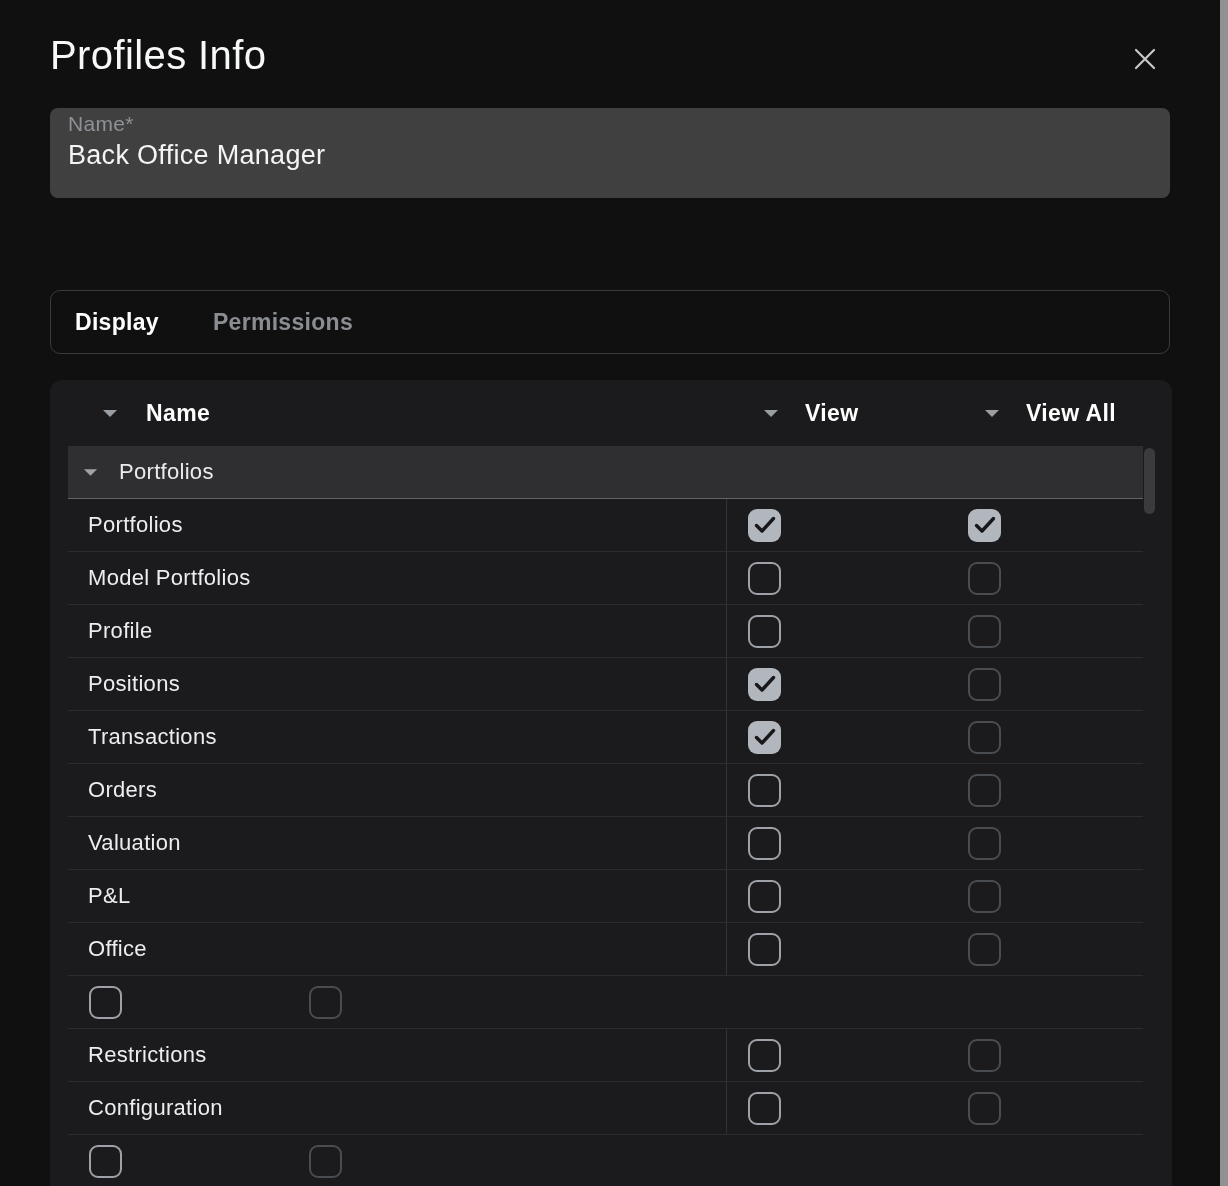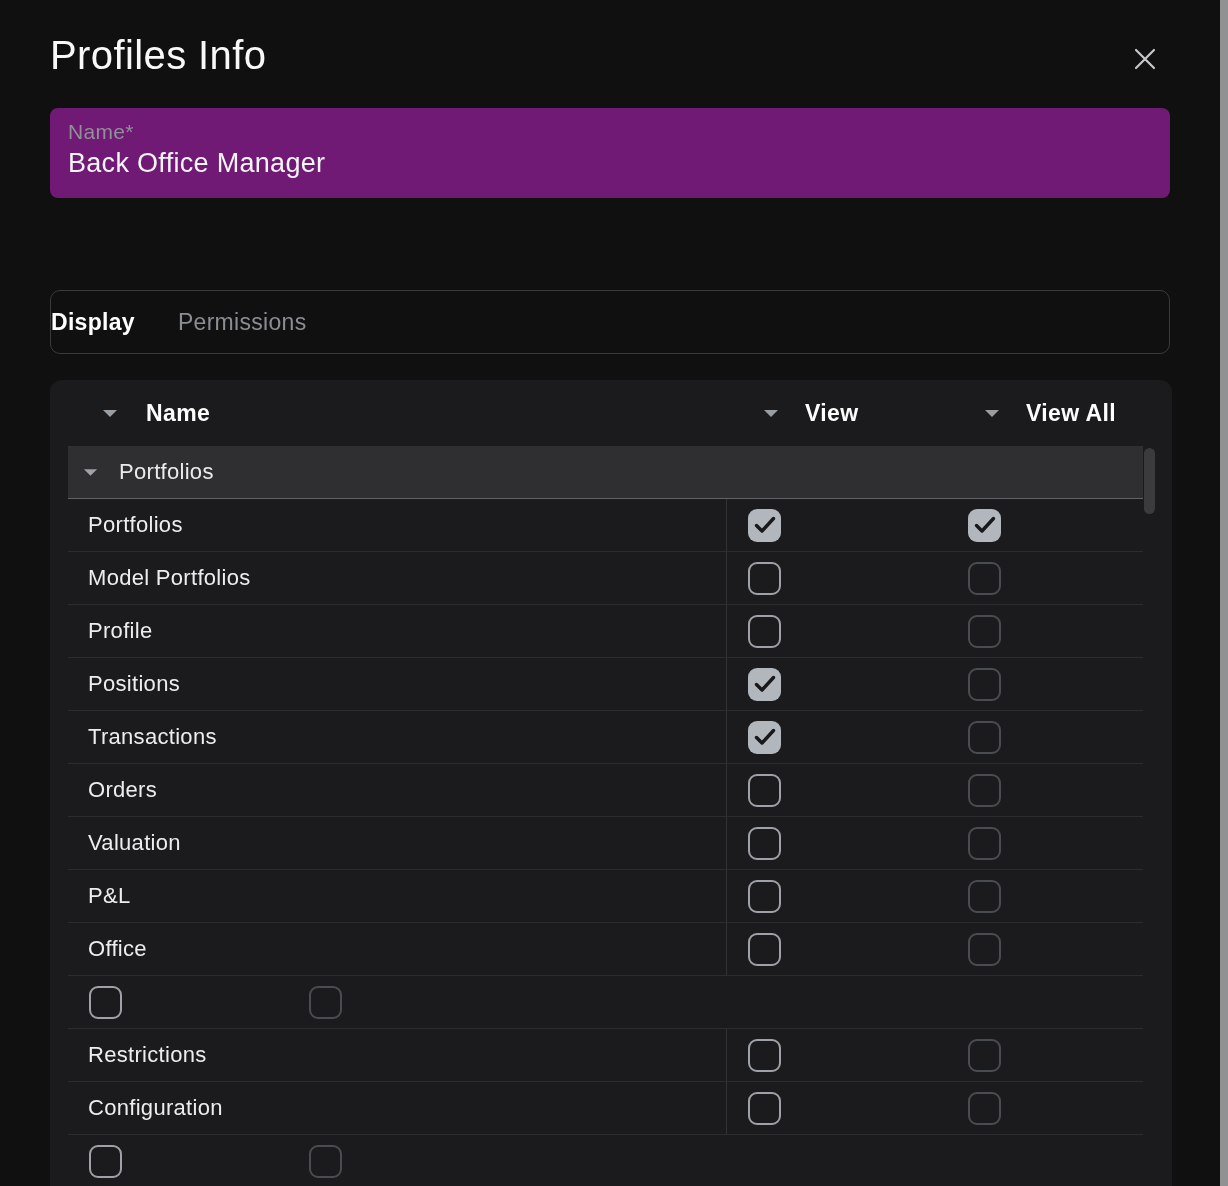--- a/index.html
+++ b/index.html
@@ -23,42 +23,42 @@
     width: 38px; height: 38px;
     background: transparent; border: none; cursor: pointer;
     display: flex; align-items: center; justify-content: center;
   }
   .close-btn svg { display: block; }
 
   
   .name-field {
     position: absolute; left: 50px; top: 108px;
     width: 1120px; height: 90px;
-    background: #701a75; border-radius: 8px;
-    padding: 12px 18px;
+    background: #404040; border-radius: 8px;
+    padding: 4px 18px;
   }
   .field-label {
     font-size: 21px; color: #8e9196; letter-spacing: 0.3px;
   }
   .field-value {
     margin-top: 4px;
     font-size: 27px; color: #f4f5f6; letter-spacing: 0.3px;
   }
 
   
   .tabs {
     position: absolute; left: 50px; top: 290px;
     width: 1120px; height: 64px;
     border: 1px solid #3a3a3d; border-radius: 10px;
     display: flex; align-items: center;
-    gap: 43px;
+    padding-left: 24px; gap: 54px;
   }
   .tab { font-size: 23px; letter-spacing: 0.3px; cursor: pointer; }
   .tab.active { color: #ffffff; font-weight: 700; }
-  .tab.inactive { color: #8a8d92; font-weight: 400; }
+  .tab.inactive { color: #8a8d92; font-weight: 700; }
 
   
   .table-panel {
     position: absolute; left: 50px; top: 380px;
     width: 1122px; height: 806px;
     background: #1b1b1d;
     border-radius: 12px 12px 0 0;
     overflow: hidden;
   }
   .table-header { position: relative; height: 66px; }

